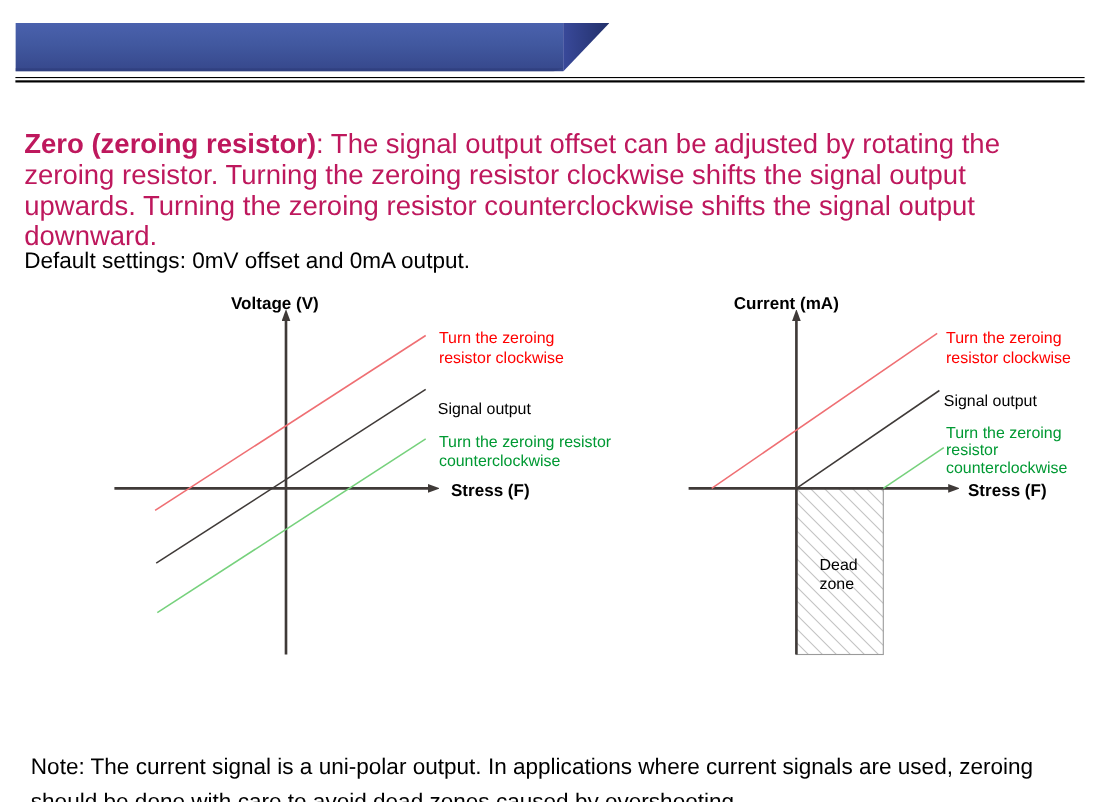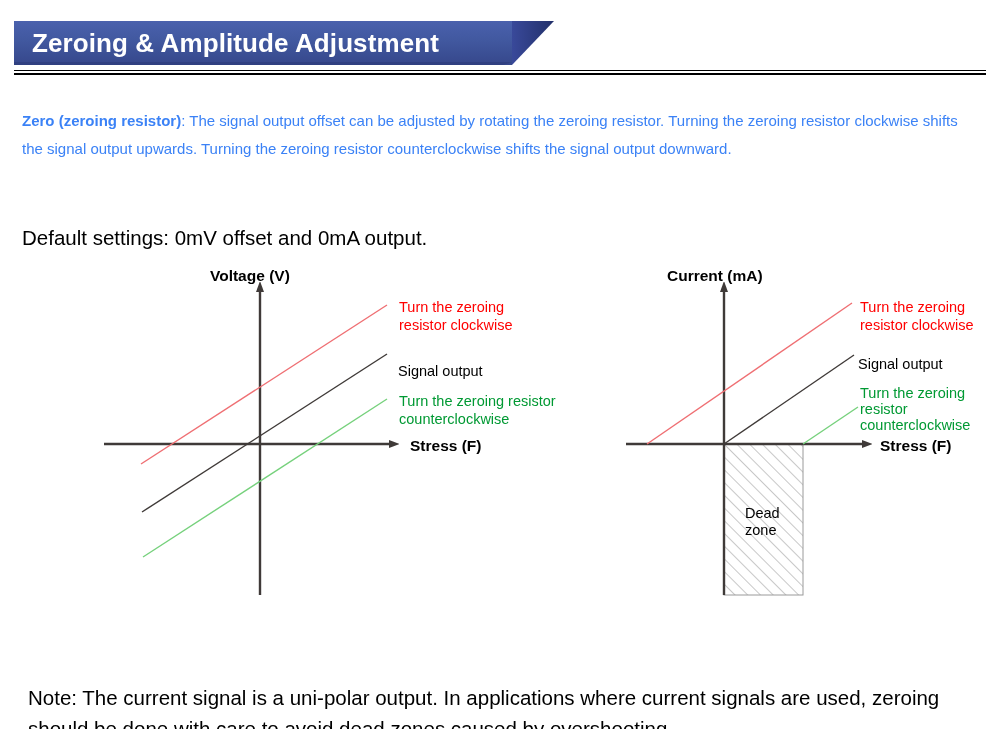--- a/index.html
+++ b/index.html
@@ -57,23 +57,23 @@
     height: 2px;
     background: #000000;
   }
 
   
   #intro-paragraph {
     position: absolute;
     left: 22px;
     top: 92px;
     width: 952px;
-    font-size: 15px;
+    font-size: 25px;
     line-height: 28px;
-    color: #3b82f6;
+    color: #be185d;
   }
   #intro-paragraph .lead {
     font-weight: bold;
   }
   #default-settings {
     position: absolute;
     left: 22px;
     top: 203px;
     font-size: 20.5px;
     line-height: 28px;
@@ -133,21 +133,20 @@
       </linearGradient>
       <linearGradient id="bannerTail" x1="0" y1="0" x2="1" y2="0">
         <stop offset="0%" stop-color="#39499a"></stop>
         <stop offset="100%" stop-color="#22306a"></stop>
       </linearGradient>
     </defs>
     <polygon points="0,0 498,0 498,44 0,44" fill="url(#bannerGrad)"></polygon>
     <polygon points="498,0 540,0 498,44" fill="url(#bannerTail)"></polygon>
     <polygon points="0,41 498,41 489,44 0,44" fill="#2c3a78" opacity="0.55"></polygon>
   </svg>
-  <div class="banner-title">Zeroing &amp; Amplitude Adjustment</div>
 </div>
 <div id="header-rule-outer"></div>
 <div id="header-rule-inner"></div>
 
 <p id="intro-paragraph"><span class="lead">Zero (zeroing resistor)</span><span>: The signal output offset can be adjusted by rotating the zeroing resistor. Turning the zeroing resistor clockwise shifts the signal output upwards. Turning the zeroing resistor counterclockwise shifts the signal output downward.</span></p>
 
 <p id="default-settings">Default settings: 0mV offset and 0mA output.</p>
 
 <p id="note-paragraph">Note: The current signal is a uni-polar output. In applications where current signals are used, zeroing should be done with care to avoid dead zones caused by overshooting.</p>
 

